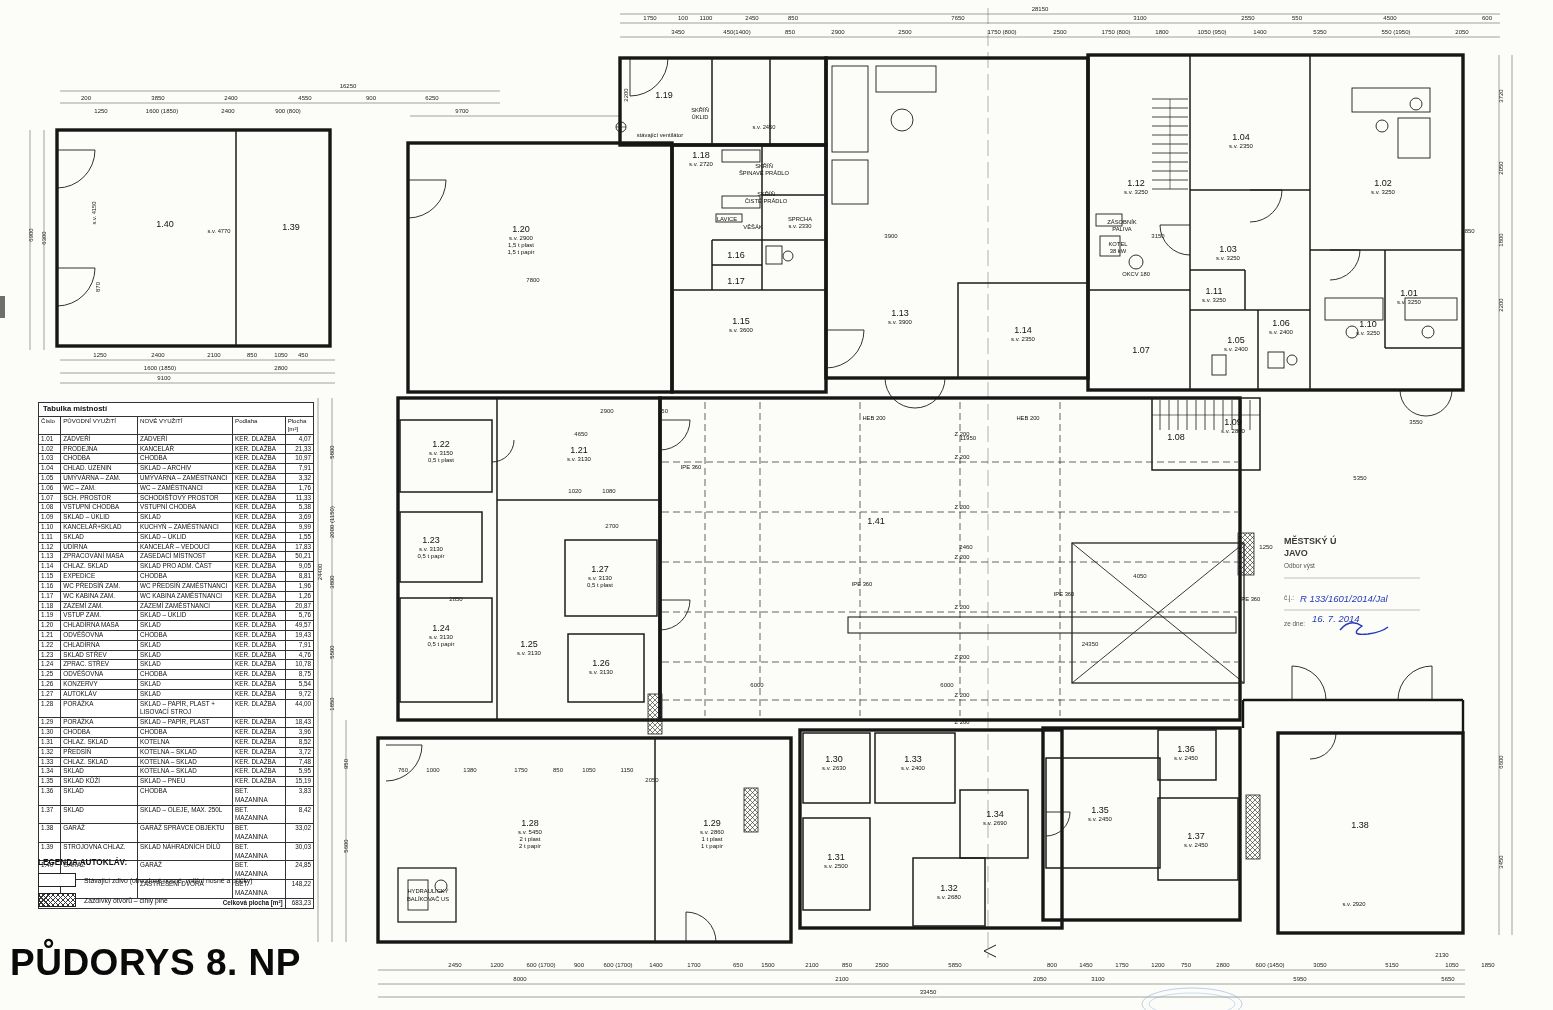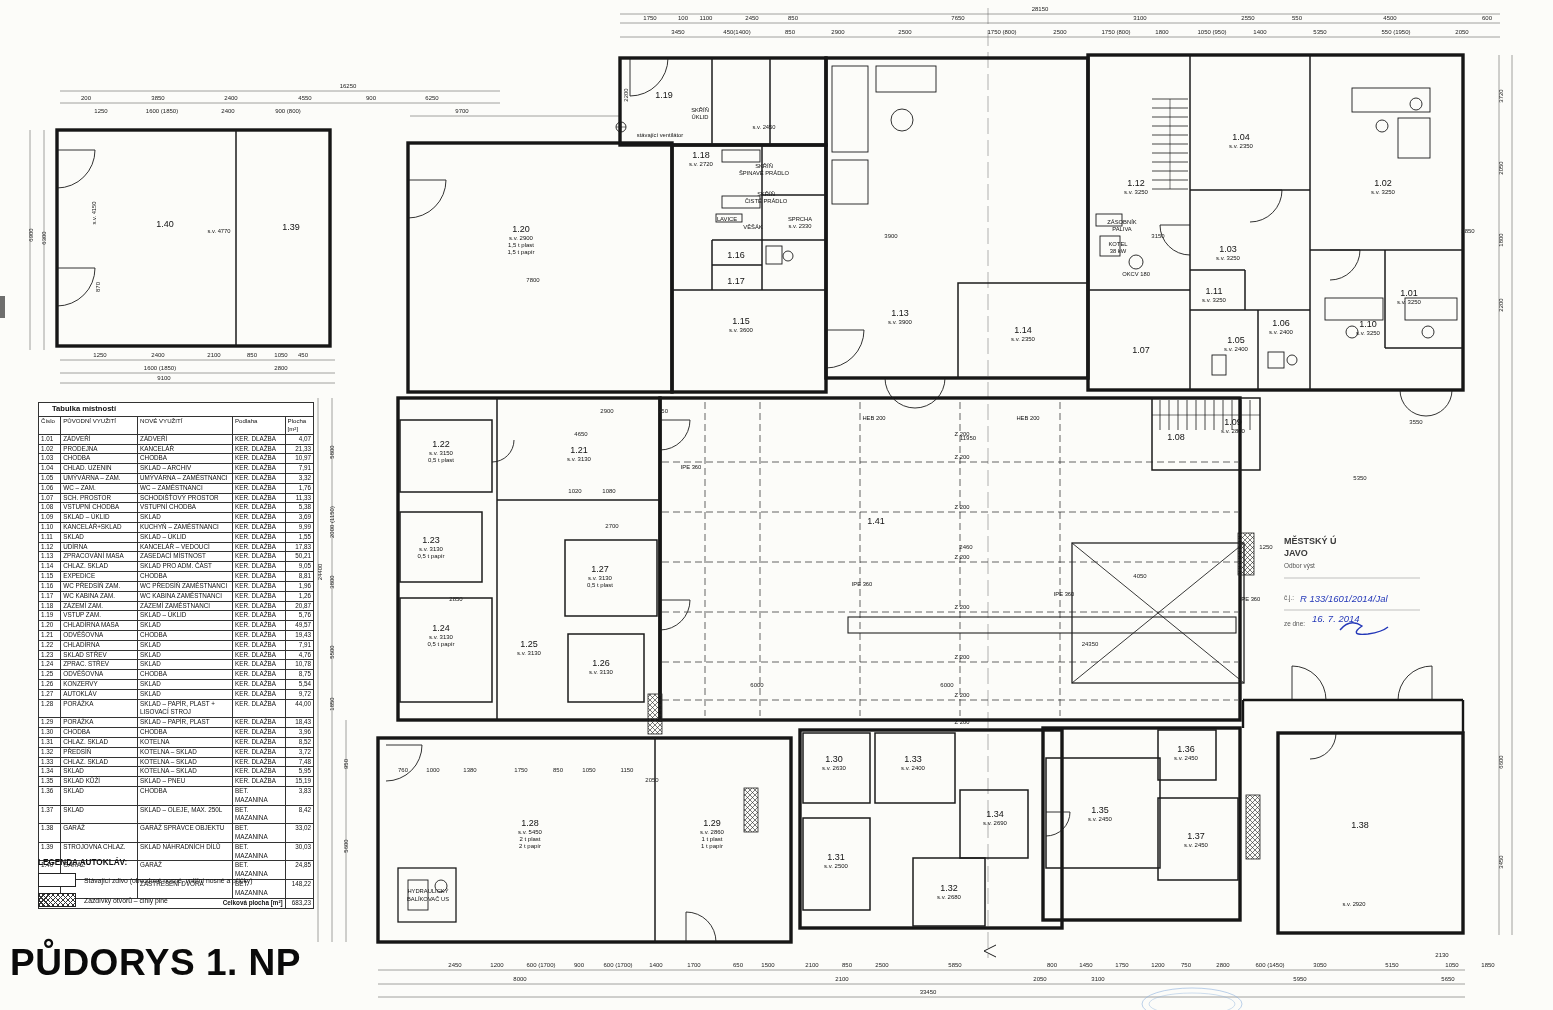--- a/index.html
+++ b/index.html
@@ -3,21 +3,21 @@
 <meta charset="utf-8">
 <style>
   html,body{margin:0;padding:0;background:#e9e9e9;}
   .page{position:relative;width:1553px;height:1010px;background:#fcfcf9;overflow:hidden;
         font-family:"Liberation Sans",sans-serif;color:#111;}
   .logo{position:absolute;left:44px;top:24px;font-size:48px;font-weight:900;letter-spacing:-2px;color:#0a0a0a;}
   .main-title{position:absolute;left:10px;top:942px;font-size:37px;font-weight:800;letter-spacing:.5px;color:#0a0a0a;}
   .tbl-wrap{position:absolute;left:38px;top:402px;width:276px;background:#fff;}
   table.rooms{width:100%;border-collapse:collapse;font-size:6.3px;line-height:1.4;table-layout:fixed;}
   table.rooms th,table.rooms td{border:.7px solid #333;padding:0 2px;vertical-align:top;text-align:left;font-weight:400;overflow:hidden;}
-  table.rooms th.ttl{font-size:7.6px;font-weight:700;padding:1px 13px;}
+  table.rooms th.ttl{font-size:7.6px;font-weight:700;padding:1px 4px;}
   table.rooms thead th{font-size:6.1px;}
   table.rooms td.num{text-align:right;}
   table.rooms td.rt{text-align:right;font-weight:700;}
   .legend{position:absolute;left:38px;top:858px;width:290px;font-size:6.8px;}
   .lg-title{font-weight:700;font-size:8.2px;margin-bottom:6px;}
   .lg-row{display:flex;align-items:center;margin-bottom:6px;}
   .sw{width:36px;height:12px;border:1px solid #222;margin-right:8px;flex:none;background:#fff;}
   .sw.brick-infill{background-image:
      repeating-linear-gradient(45deg,#333 0,#333 .8px,transparent .8px,transparent 3.5px),
      repeating-linear-gradient(135deg,#333 0,#333 .8px,transparent .8px,transparent 3.5px);}
@@ -809,15 +809,15 @@
           <span class="sw existing-wall"></span>
           <span>Stávající zdivo (obvodové nosné, vnitřní nosné a příčky)</span>
         </div>
         <div class="lg-row">
           <span class="sw brick-infill"></span>
           <span>Zazdívky otvorů – cihly plné</span>
         </div>
       </div>
   </div>
 
-  <div class="main-title">PŮDORYS 1. NP</div>
+  <div class="main-title">PŮDORYS 8. NP</div>
 
 </div>
 
 </body></html>

